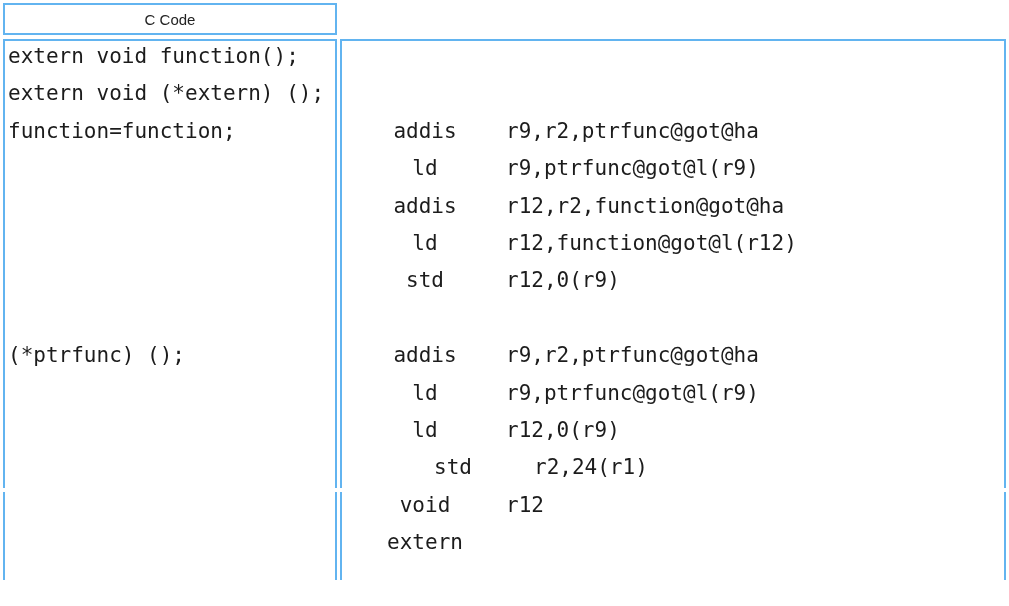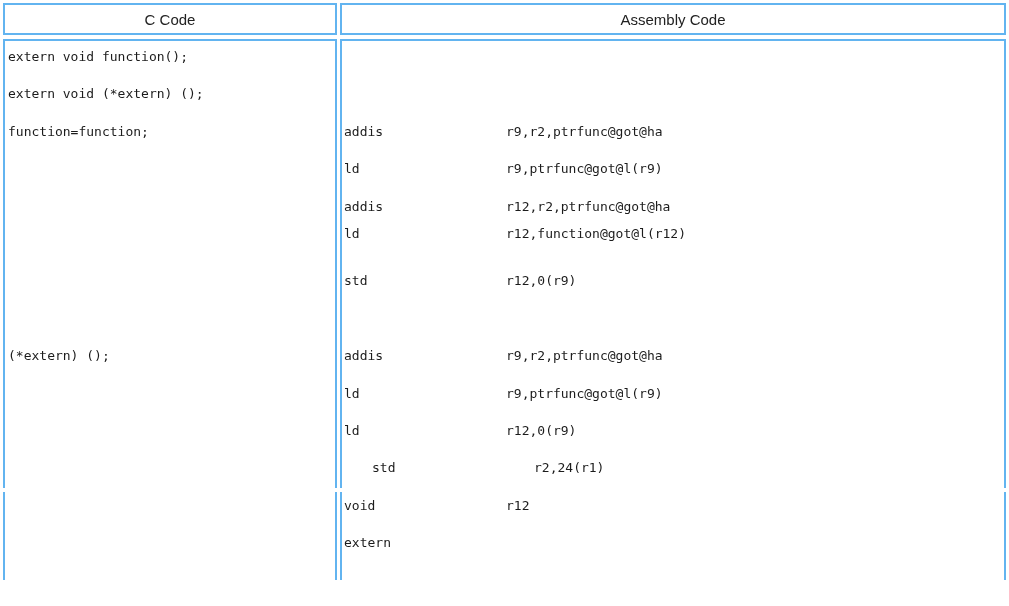--- a/index.html
+++ b/index.html
@@ -51,62 +51,60 @@
   .rows-layer {
     position: absolute;
     left: 0; top: 0;
     width: 1009px; height: 606px;
     pointer-events: none;
   }
   .code-line {
     position: absolute;
     height: 37.4px;
     line-height: 37.4px;
-    font-size: 13px;
+    font-size: 21px;
     white-space: pre;
     color: var(--text-dark);
   }
   .c-line   { left: 8px; }
   .asm-line { left: 344px; }
   .asm-mnemonic {
     display: inline-block;
     width: 162px;
+    text-align: center;
   }
 </style>
 </head>
 <body>
 
 <div class="canvas">
 
   <div class="cell bordered-all header-cell hdr-left">
     <span>C Code</span>
   </div>
 
-  <div class="cell bordered-all header-cell hdr-right">
-    <span>Assembly Code</span>
-  </div>
 
   <div class="cell bordered-top-sides body-left"></div>
 
   <div class="cell bordered-top-sides body-right"></div>
 
   <div class="cell bordered-bottom-sides bot-left"></div>
 
   <div class="cell bordered-bottom-sides bot-right"></div>
 
   <div class="rows-layer">
       <div class="code-line c-line" style="top: 38px;">extern void function();</div>
       <div class="code-line c-line" style="top: 75.4px;">extern void (*extern) ();</div>
       <div class="code-line c-line" style="top: 112.8px;">function=function;</div>
       <div class="code-line asm-line" style="top: 112.8px;"><span class="asm-mnemonic">addis</span><span>r9,r2,ptrfunc@got@ha</span></div>
       <div class="code-line asm-line" style="top: 150.2px;"><span class="asm-mnemonic">ld</span><span>r9,ptrfunc@got@l(r9)</span></div>
-      <div class="code-line asm-line" style="top: 187.6px;"><span class="asm-mnemonic">addis</span><span>r12,r2,ptrfunc@got@ha</span></div>
-      <div class="code-line asm-line" style="top: 215px;"><span class="asm-mnemonic">ld</span><span>r12,function@got@l(r12)</span></div>
+      <div class="code-line asm-line" style="top: 187.6px;"><span class="asm-mnemonic">addis</span><span>r12,r2,function@got@ha</span></div>
+      <div class="code-line asm-line" style="top: 225px;"><span class="asm-mnemonic">ld</span><span>r12,function@got@l(r12)</span></div>
       <div class="code-line asm-line" style="top: 262.4px;"><span class="asm-mnemonic">std</span><span>r12,0(r9)</span></div>
-      <div class="code-line c-line" style="top: 337.2px;">(*extern) ();</div>
+      <div class="code-line c-line" style="top: 337.2px;">(*ptrfunc) ();</div>
       <div class="code-line asm-line" style="top: 337.2px;"><span class="asm-mnemonic">addis</span><span>r9,r2,ptrfunc@got@ha</span></div>
       <div class="code-line asm-line" style="top: 374.6px;"><span class="asm-mnemonic">ld</span><span>r9,ptrfunc@got@l(r9)</span></div>
       <div class="code-line asm-line" style="top: 412px;"><span class="asm-mnemonic">ld</span><span>r12,0(r9)</span></div>
       <div class="code-line asm-line" style="top: 449.4px; margin-left: 28px;"><span class="asm-mnemonic">std</span><span>r2,24(r1)</span></div>
       <div class="code-line asm-line" style="top: 486.8px;"><span class="asm-mnemonic">void</span><span>r12</span></div>
       <div class="code-line asm-line" style="top: 524.2px;"><span class="asm-mnemonic">extern</span><span></span></div>
       <div class="code-line asm-line" style="top: 574px;"><span class="asm-mnemonic">ld</span><span>r2,24(r1)</span></div>
     </div>
 
 </div>

